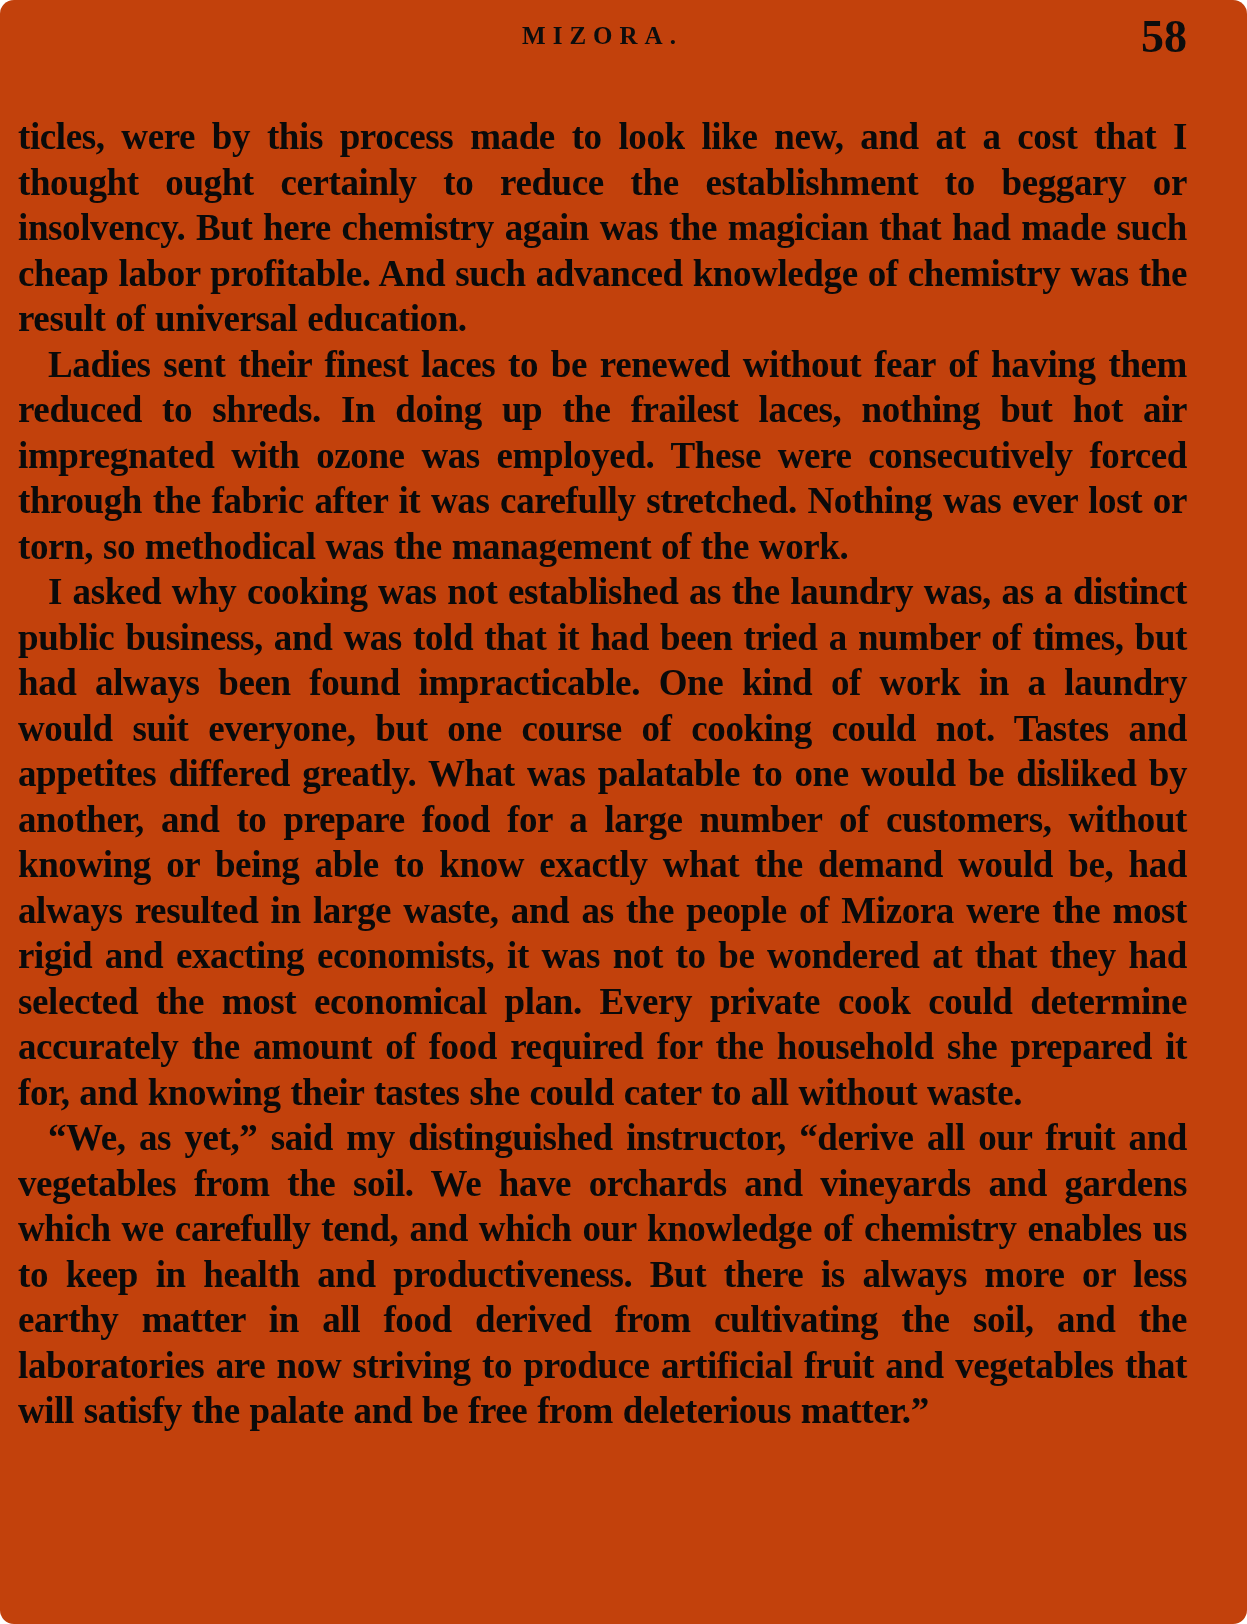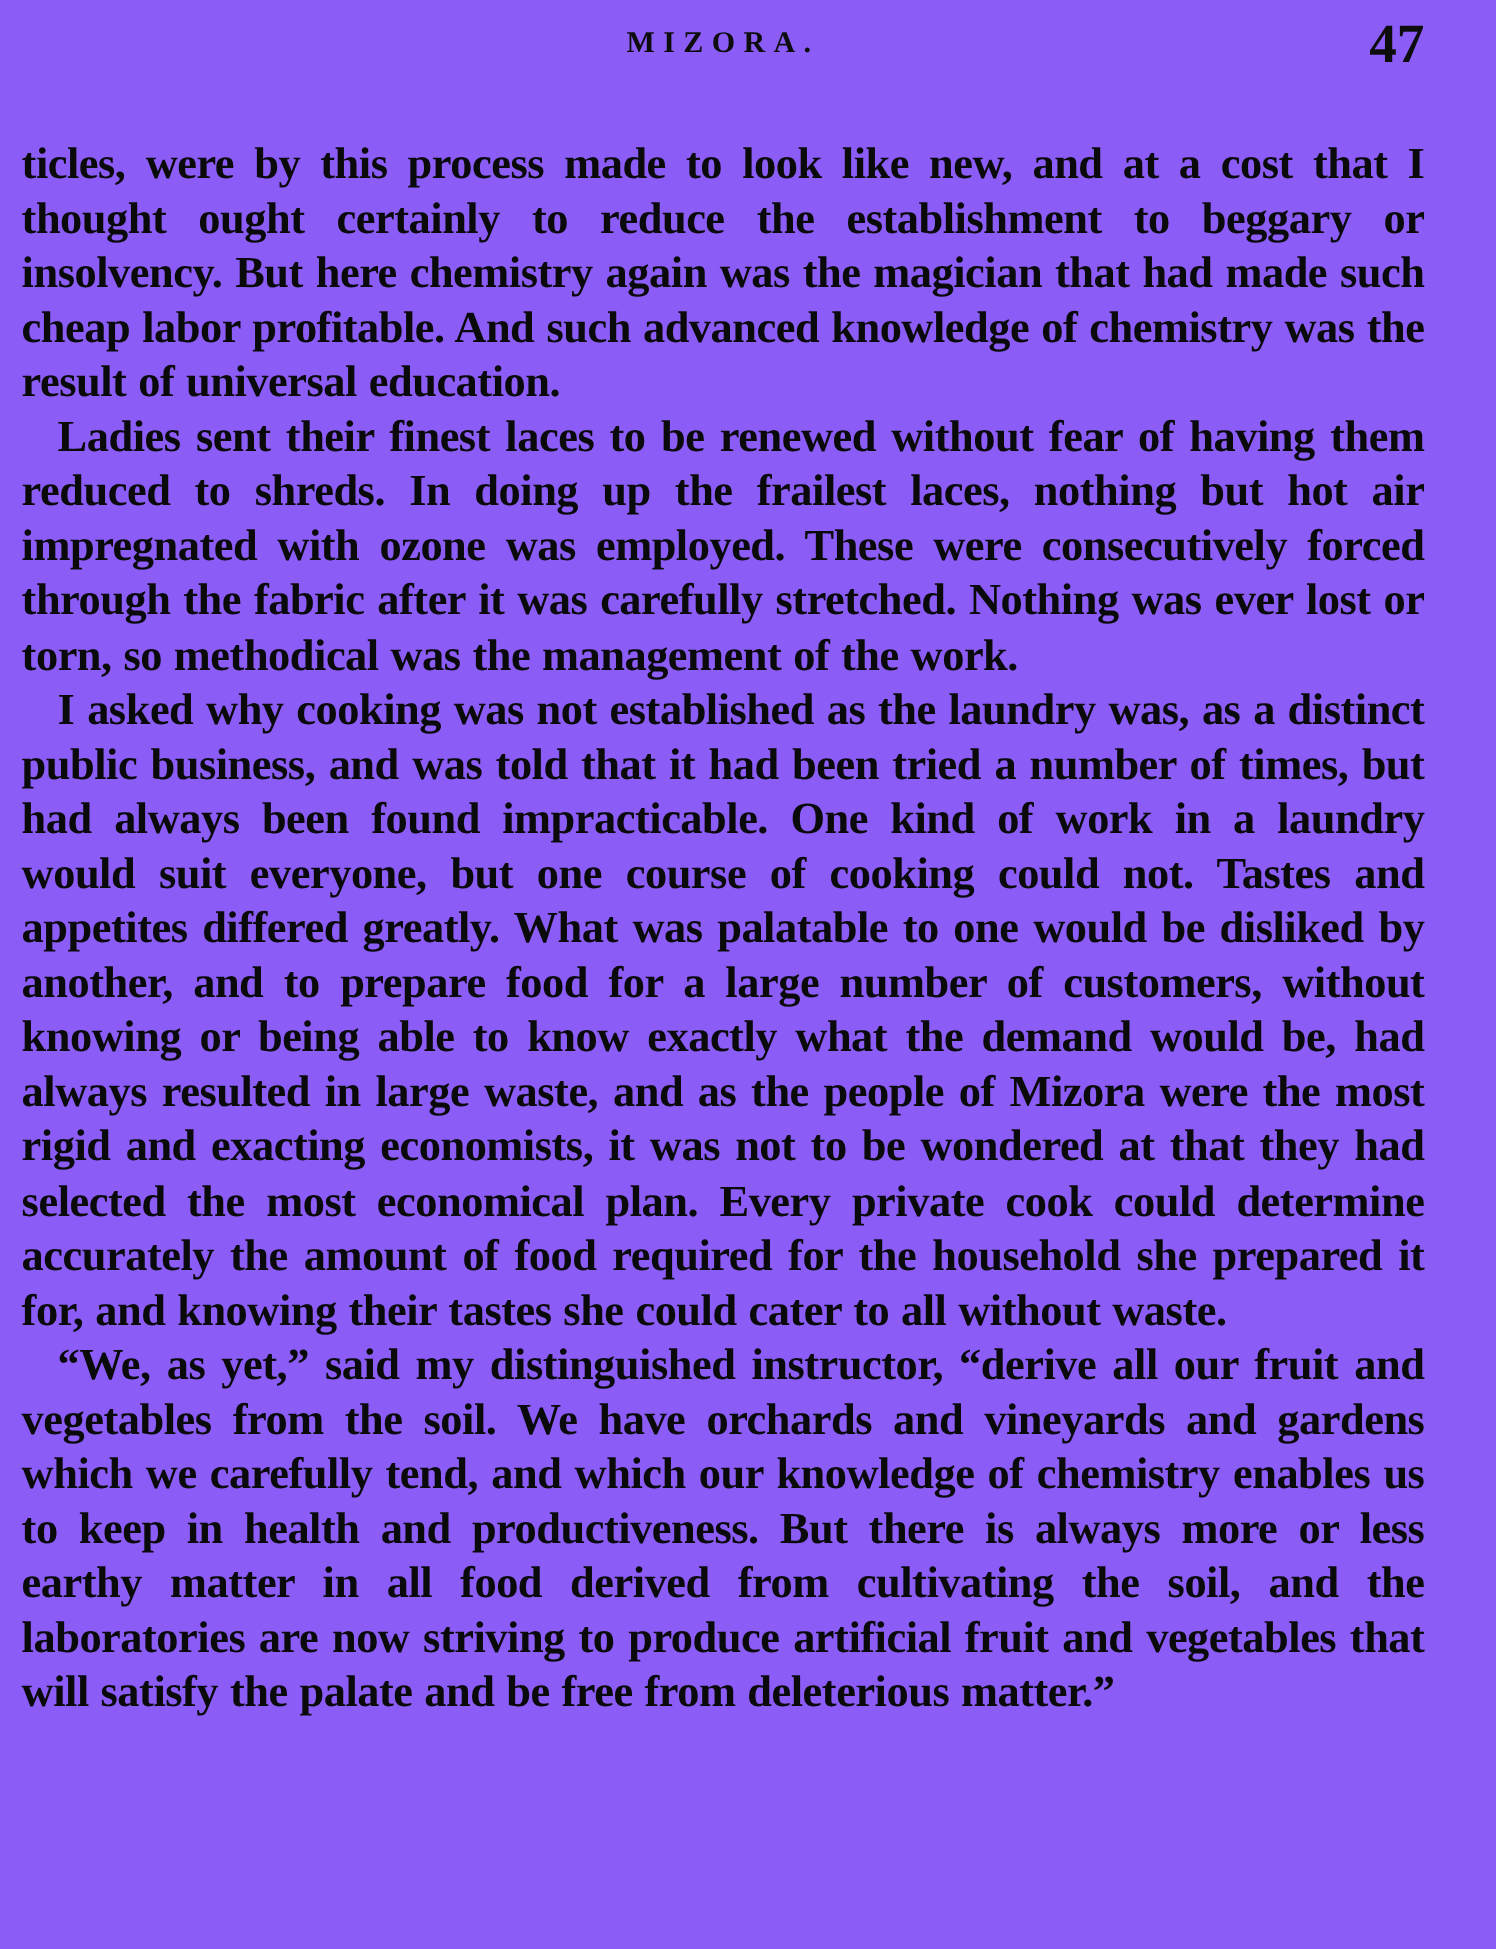--- a/index.html
+++ b/index.html
@@ -4,26 +4,27 @@
 <style>
   html, body {
     margin: 0;
     padding: 0;
     background: #ffffff;
   }
   .page {
     position: relative;
     width: 1247px;
     height: 1624px;
-    background: #8b5cf6;
+    background: #c2410c;
     color: #0a0a0a;
     font-family: "Liberation Serif", "DejaVu Serif", serif;
     box-sizing: border-box;
     padding: 16px 60px 0 18px;
     overflow: hidden;
+    border-radius: 14px;
   }
   .page-header {
     position: relative;
     height: 56px;
   }
   .running-head {
     position: absolute;
     left: 0;
     right: 0;
     top: 6px;
@@ -58,21 +59,21 @@
   .body-text p.continuation {
     text-indent: 0;
   }
 </style>
 </head>
 <body>
 
 <div class="page">
   <div class="page-header">
     <div class="running-head">MIZORA.</div>
-    <div class="page-number">47</div>
+    <div class="page-number">58</div>
   </div>
   <div class="body-text">
     <p class="continuation">ticles, were by this process made to look like new, and at a cost that I thought ought certainly to reduce the establishment to beggary or insolvency. But here chemistry again was the magician that had made such cheap labor profitable. And such advanced knowledge of chemistry was the result of universal education.</p>
     <p>Ladies sent their finest laces to be renewed without fear of having them reduced to shreds. In doing up the frailest laces, nothing but hot air impregnated with ozone was employed. These were consecutively forced through the fabric after it was carefully stretched. Nothing was ever lost or torn, so methodical was the management of the work.</p>
     <p>I asked why cooking was not established as the laundry was, as a distinct public business, and was told that it had been tried a number of times, but had always been found impracticable. One kind of work in a laundry would suit everyone, but one course of cooking could not. Tastes and appetites differed greatly. What was palatable to one would be disliked by another, and to prepare food for a large number of customers, without knowing or being able to know exactly what the demand would be, had always resulted in large waste, and as the people of Mizora were the most rigid and exacting economists, it was not to be wondered at that they had selected the most economical plan. Every private cook could determine accurately the amount of food required for the household she prepared it for, and knowing their tastes she could cater to all without waste.</p>
     <p>“We, as yet,” said my distinguished instructor, “derive all our fruit and vegetables from the soil. We have orchards and vineyards and gardens which we carefully tend, and which our knowledge of chemistry enables us to keep in health and productiveness. But there is always more or less earthy matter in all food derived from cultivating the soil, and the laboratories are now striving to produce artificial fruit and vegetables that will satisfy the palate and be free from deleterious matter.”</p>
   </div>
 </div>
 
 </body></html>

